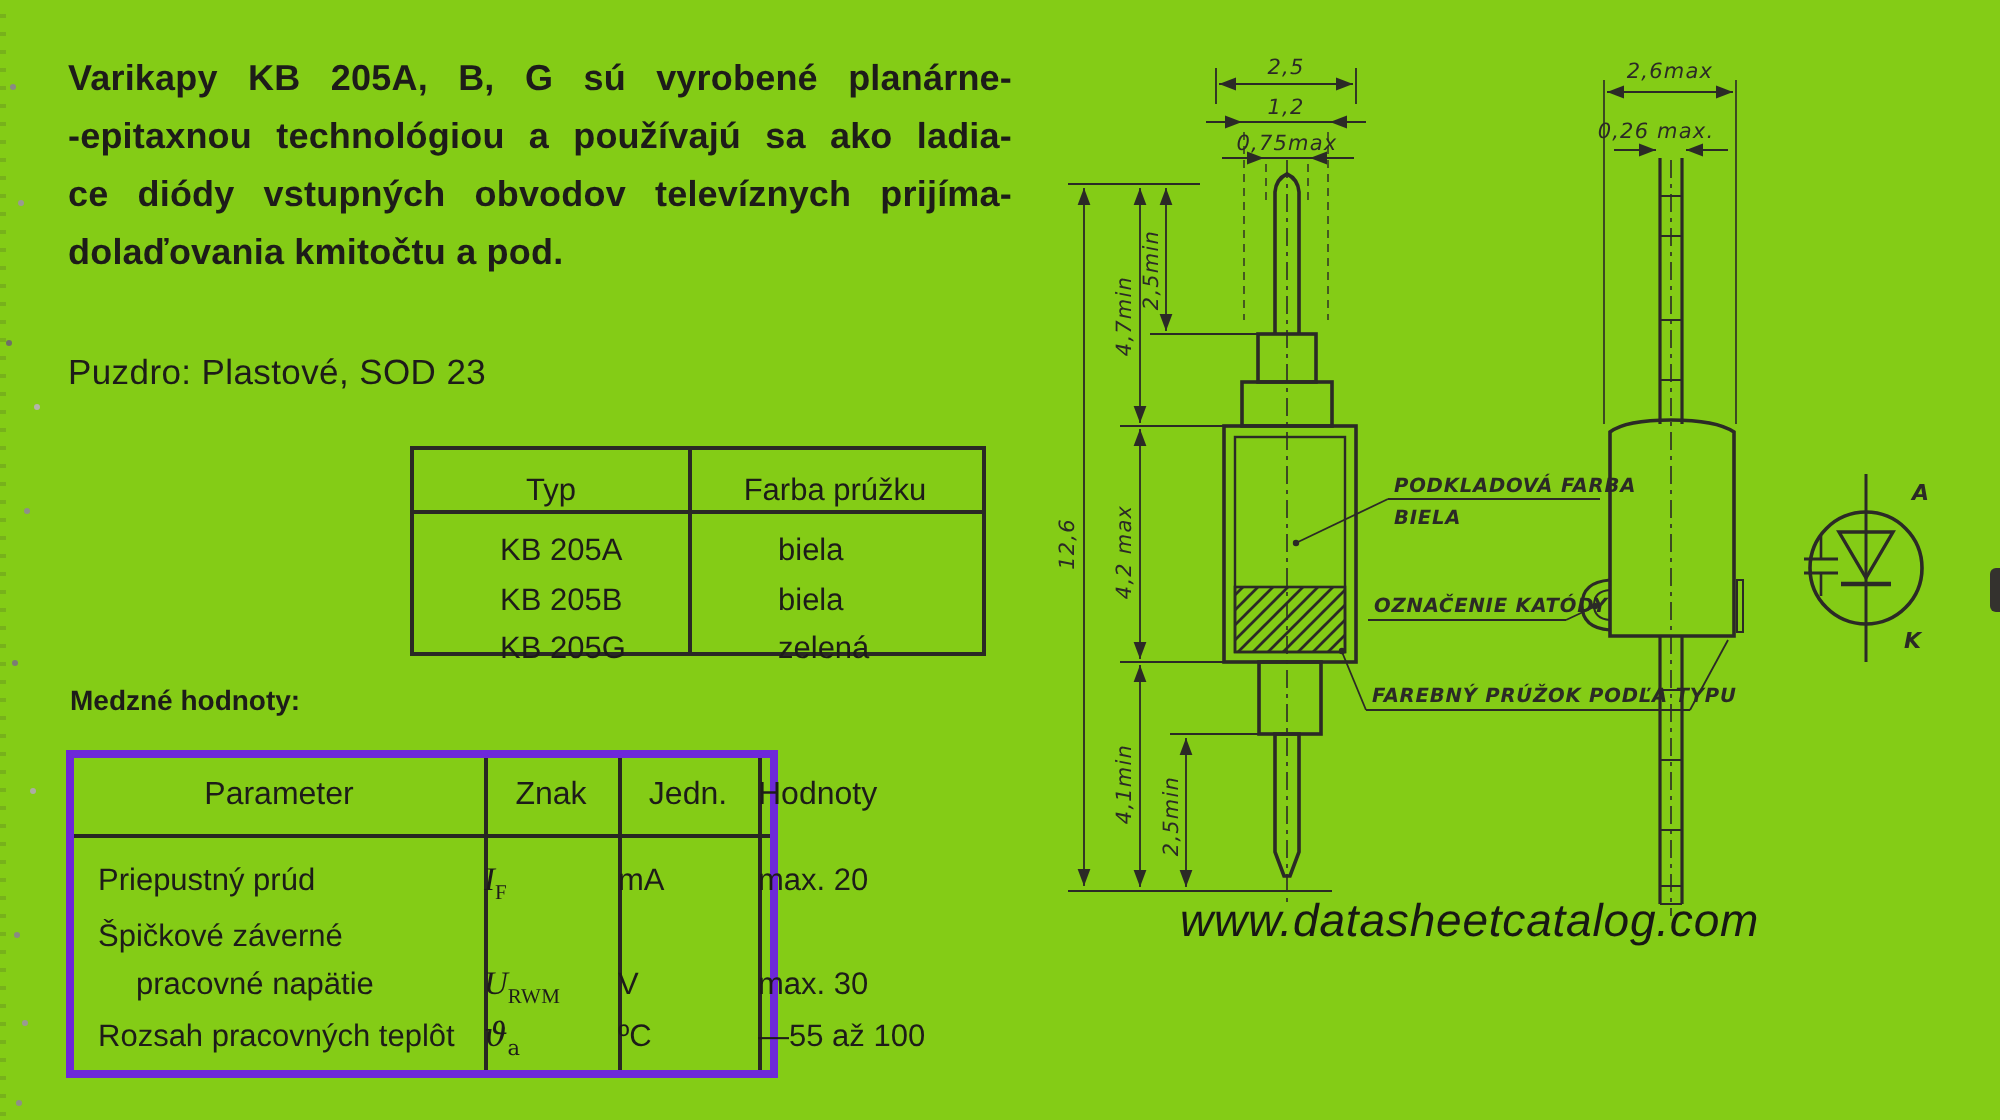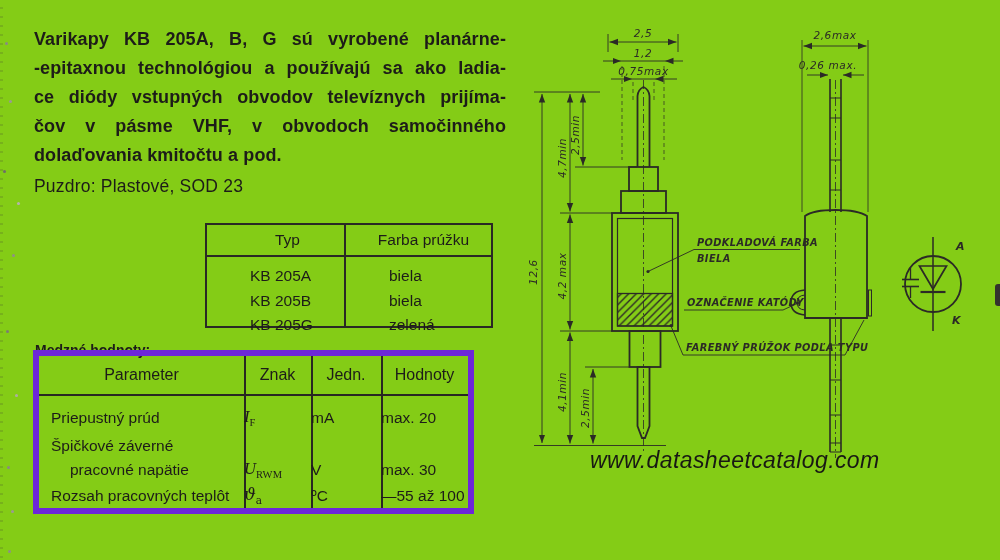--- a/index.html
+++ b/index.html
@@ -20,31 +20,31 @@
 
   
   .intro{position:absolute;left:34px;top:25px;width:472px;font-weight:700;font-size:18px;line-height:29px;letter-spacing:.1px;}
   .intro .jline{text-align:justify;text-align-last:justify;}
   .intro .lastline{text-align:left;}
   .puzdro{position:absolute;left:34px;top:176px;font-size:17.5px;letter-spacing:.2px;}
 
   
   .ttable{position:absolute;left:205px;top:223px;width:288px;height:105px;border:2px solid #2a2925;box-sizing:border-box;}
   .tt-div{position:absolute;left:137px;top:0;bottom:0;width:2px;background:#2a2925;}
-  .tt-hdr{display:flex;height:30px;border-bottom:2px solid #2a2925;align-items:center;font-size:15.5px;padding-left:12px;}
+  .tt-hdr{display:flex;height:30px;border-bottom:2px solid #2a2925;align-items:flex-end;font-size:15.5px;}
   .tt-hdr .tc1{width:137px;text-align:center;}
   .tt-hdr .tc2{flex:1;text-align:center;}
   .tt-body{padding-top:7px;margin-left:31px;}
   .tt-row{display:flex;height:24.5px;align-items:center;font-size:15.5px;}
   .tt-row .tc1{width:137px;padding-left:12px;box-sizing:border-box;}
   .tt-row .tc2{padding-left:14px;}
 
   
   .mh{position:absolute;left:35px;top:342px;font-weight:700;font-size:14px;}
-  .ltable{position:absolute;left:33px;top:350px;width:441px;height:164px;border:6px solid #6d28d9;box-sizing:border-box;}
+  .ltable{position:absolute;left:33px;top:375px;width:356px;height:164px;border:4px solid #6d28d9;box-sizing:border-box;}
   .lt-div{position:absolute;top:0;bottom:0;width:2px;background:#282722;}
   .lt-hdr{position:absolute;left:0;right:0;top:0;height:38px;border-bottom:2px solid #282722;
     display:grid;grid-template-columns:205px 67px 70px 1fr;align-items:center;text-align:center;font-size:16px;}
   .cell{position:absolute;font-size:15.5px;line-height:20px;white-space:nowrap;}
   .ccol{}
   .znak{font-family:"Liberation Serif",serif;font-style:italic;font-size:16.5px;}
   .znak sub{font-style:normal;font-size:10.5px;letter-spacing:.2px;}
   .theta{font-family:"DejaVu Serif",serif;}
 
   
@@ -63,21 +63,20 @@
 <div class="page">
 
   <div class="noise"></div>
   <div class="edge-left"></div>
   <div class="edge-mark"></div>
 
   <div class="intro">
     <div class="jline">Varikapy KB 205A, B, G sú vyrobené planárne-</div>
     <div class="jline">-epitaxnou technológiou a používajú sa ako ladia-</div>
     <div class="jline">ce diódy vstupných obvodov televíznych prijíma-</div>
-    <div class="jline">čov v pásme VHF, v obvodoch samočinného</div>
     <div class="lastline">dolaďovania kmitočtu a pod.</div>
   </div>
 
   <div class="puzdro">Puzdro: Plastové, SOD 23</div>
 
   <div class="ttable">
     <div class="tt-div"></div>
     <div class="tt-hdr">
       <div class="tc1">Typ</div>
       <div class="tc2">Farba prúžku</div>

